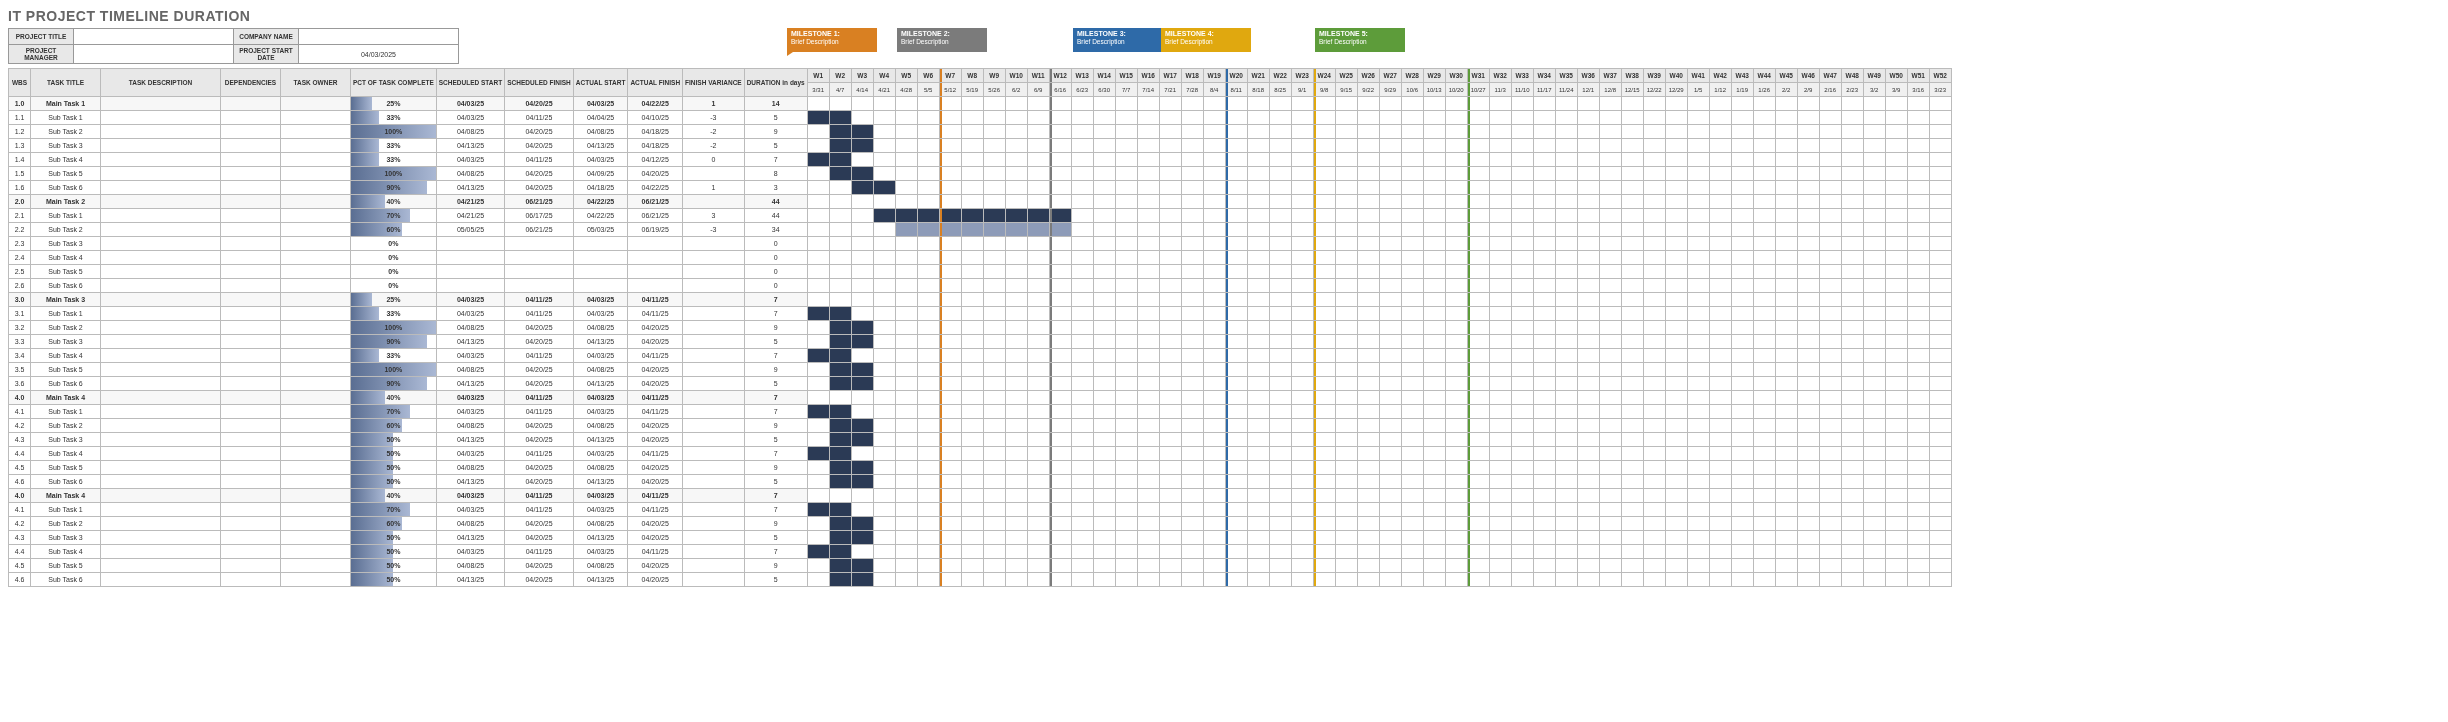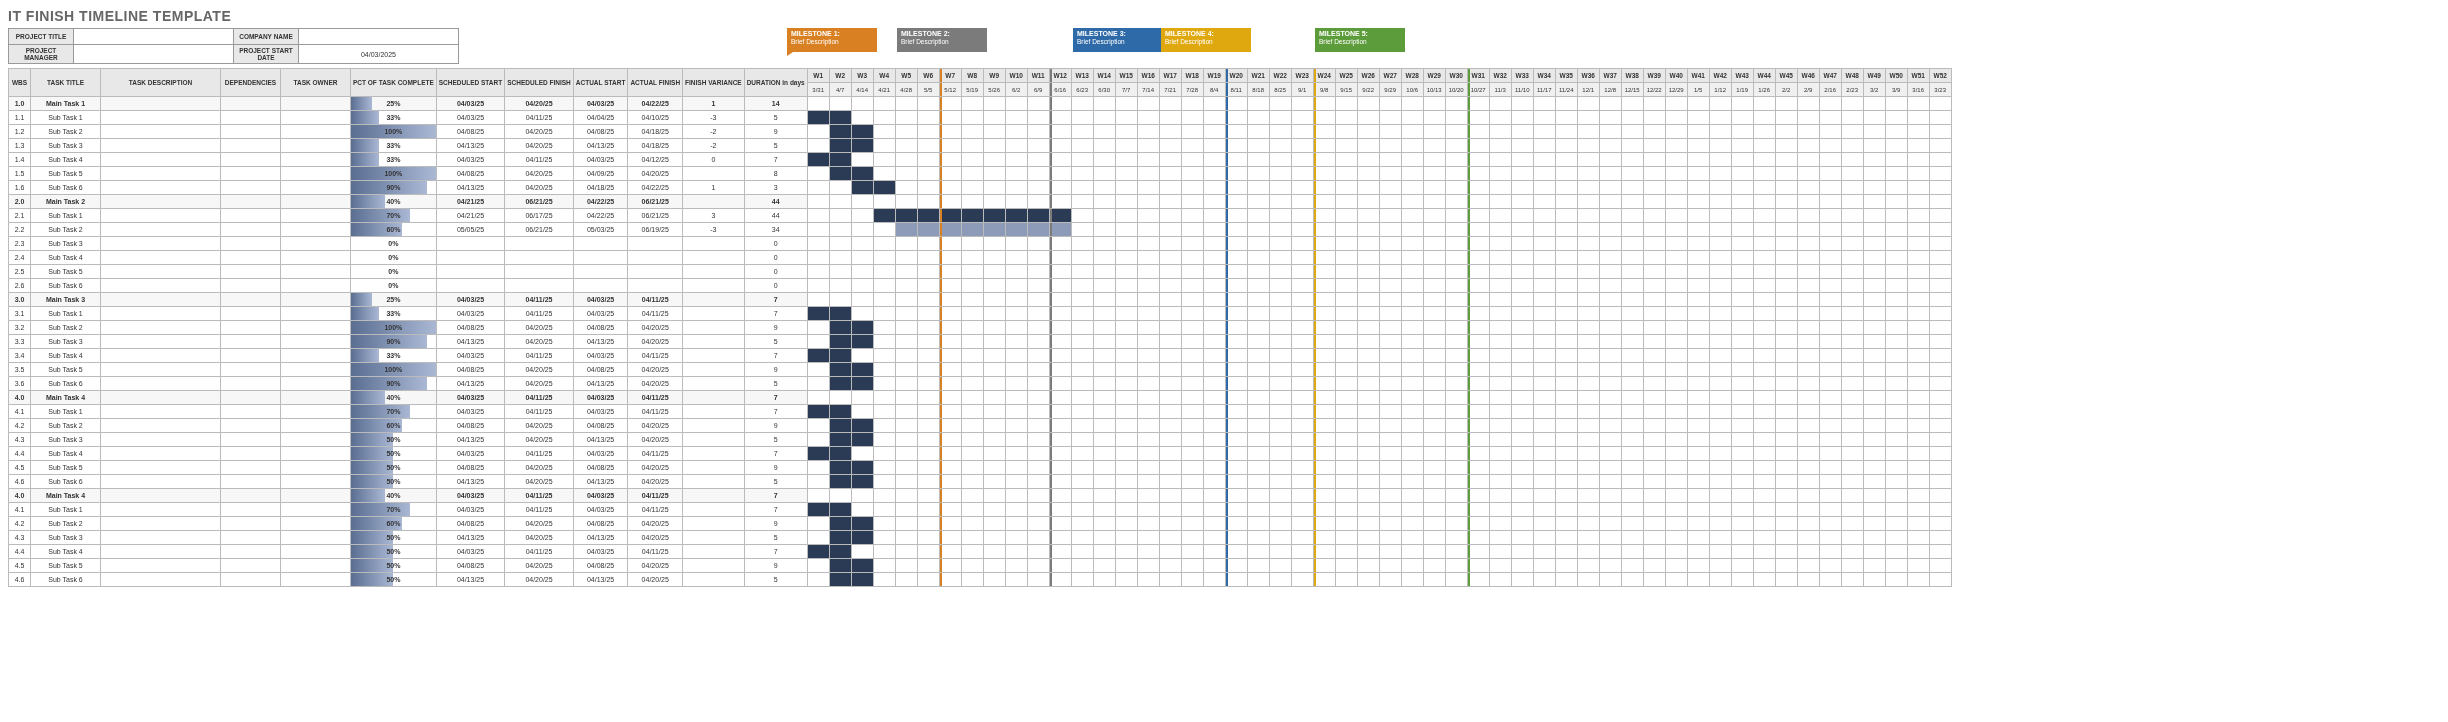--- a/index.html
+++ b/index.html
@@ -106,21 +106,21 @@
 
   th.msl1 { box-shadow: inset 2px 0 0 #d98022; }
   th.msl2 { box-shadow: inset 2px 0 0 #7b7b7b; }
   th.msl3 { box-shadow: inset 2px 0 0 #2e6aa8; }
   th.msl4 { box-shadow: inset 2px 0 0 #e0a80f; }
   th.msl5 { box-shadow: inset 2px 0 0 #5d9c3a; }
 </style>
 </head>
 <body>
 
-<div class="title">IT FINISH TIMELINE TEMPLATE</div>
+<div class="title">IT PROJECT TIMELINE DURATION</div>
 
 <div class="top-wrap">
   <table class="hdr">
     <tbody>
         <tr>
       <td class="lbl">PROJECT TITLE</td>
       <td class="val"></td>
       <td class="lbl">COMPANY NAME</td>
       <td class="val"></td>
     </tr>

